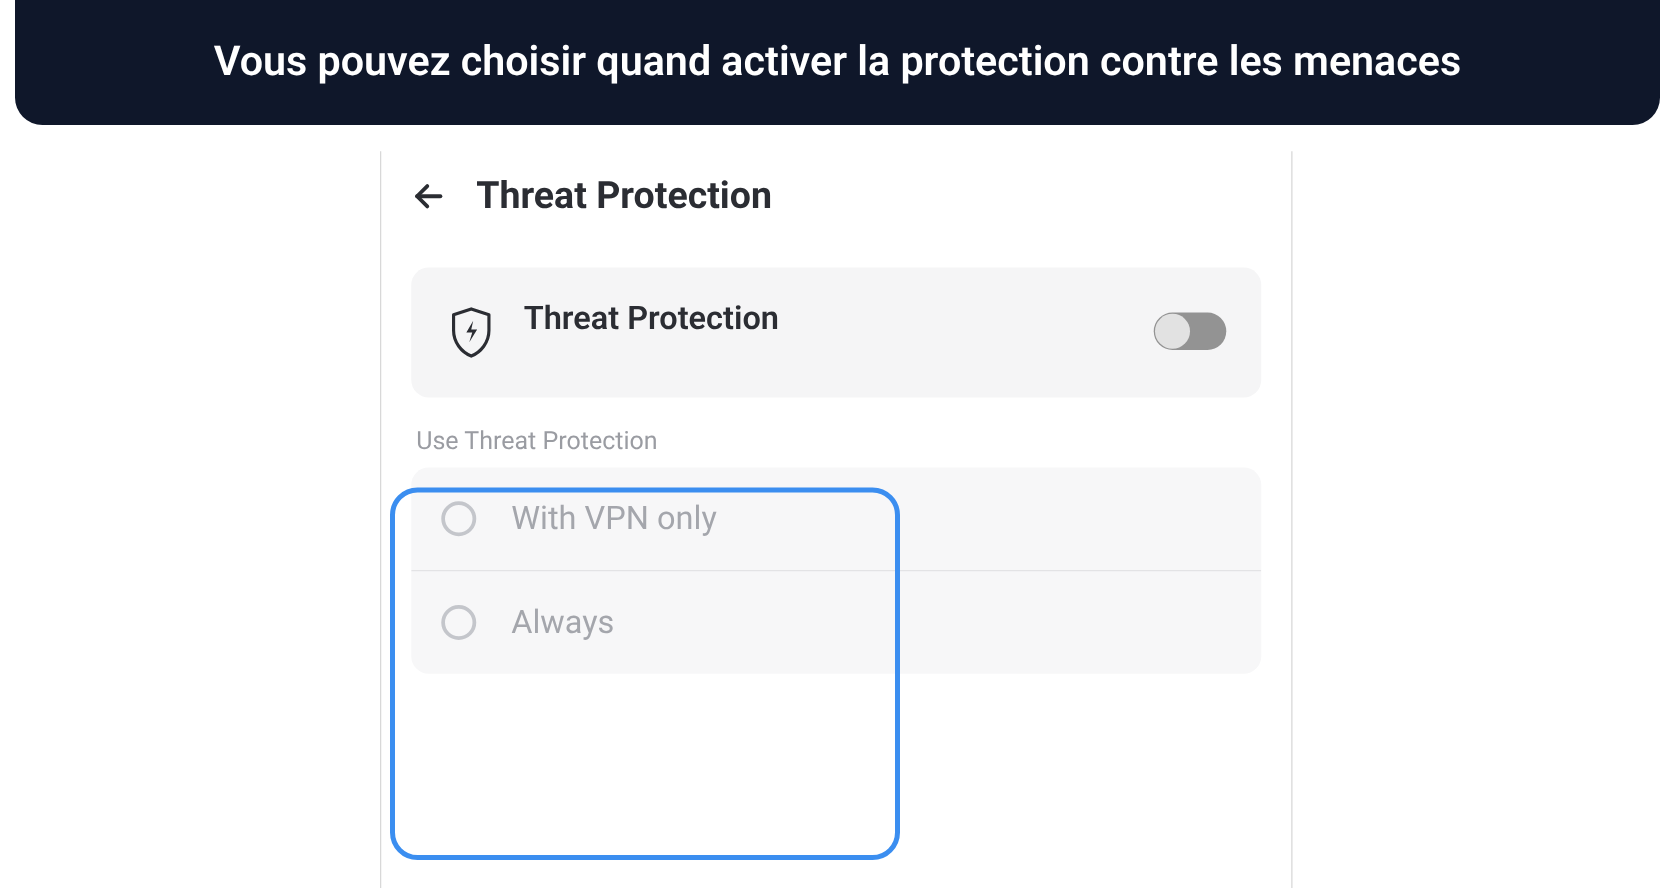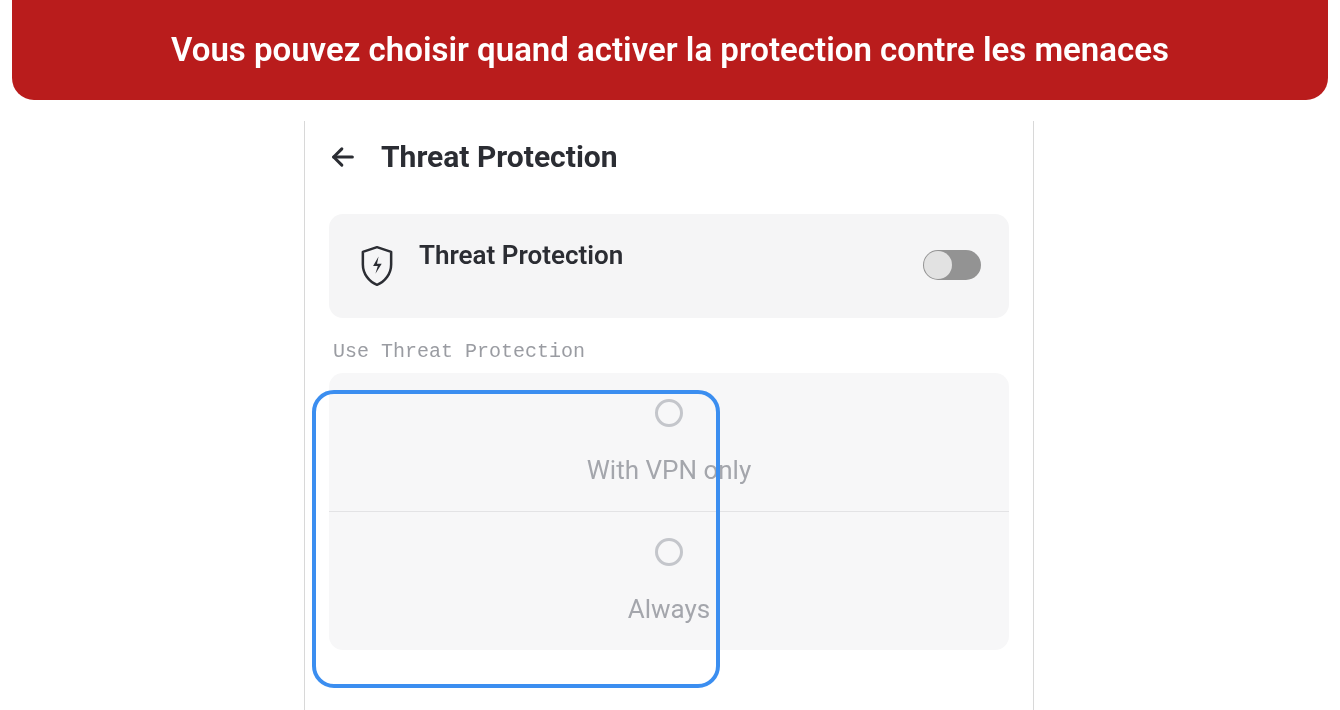--- a/index.html
+++ b/index.html
@@ -11,21 +11,21 @@
     font-family: -apple-system, BlinkMacSystemFont, "Segoe UI", Roboto, Arial, sans-serif;
     overflow: hidden;
   }
 
   .banner {
     position: absolute;
     top: 0;
     left: 12px;
     right: 12px;
     height: 100px;
-    background: #b91c1c;
+    background: #0f172a;
     border-radius: 0 0 22px 22px;
     display: flex;
     align-items: center;
     justify-content: center;
     padding: 16px 40px;
     box-sizing: border-box;
   }
   .banner-text {
     color: #ffffff;
     font-size: 33px;
@@ -103,34 +103,32 @@
     height: 28px;
     background: #e2e2e2;
     border-radius: 50%;
   }
 
   .section-label {
     font-size: 20px;
     color: #9a9ca2;
     margin-bottom: 10px;
     padding-left: 4px;
-    font-family: Liberation Mono, monospace;
   }
 
   .options-card {
     background: #f7f7f8;
     border-radius: 14px;
     overflow: hidden;
   }
   .option-row {
     display: flex;
     align-items: center;
     gap: 28px;
     padding: 26px 24px;
-    flex-direction: column;
   }
   .option-row + .option-row {
     border-top: 1px solid #e3e3e5;
   }
   .radio-icon {
     width: 28px;
     height: 28px;
     border: 3px solid #c4c6cb;
     border-radius: 50%;
     box-sizing: border-box;

